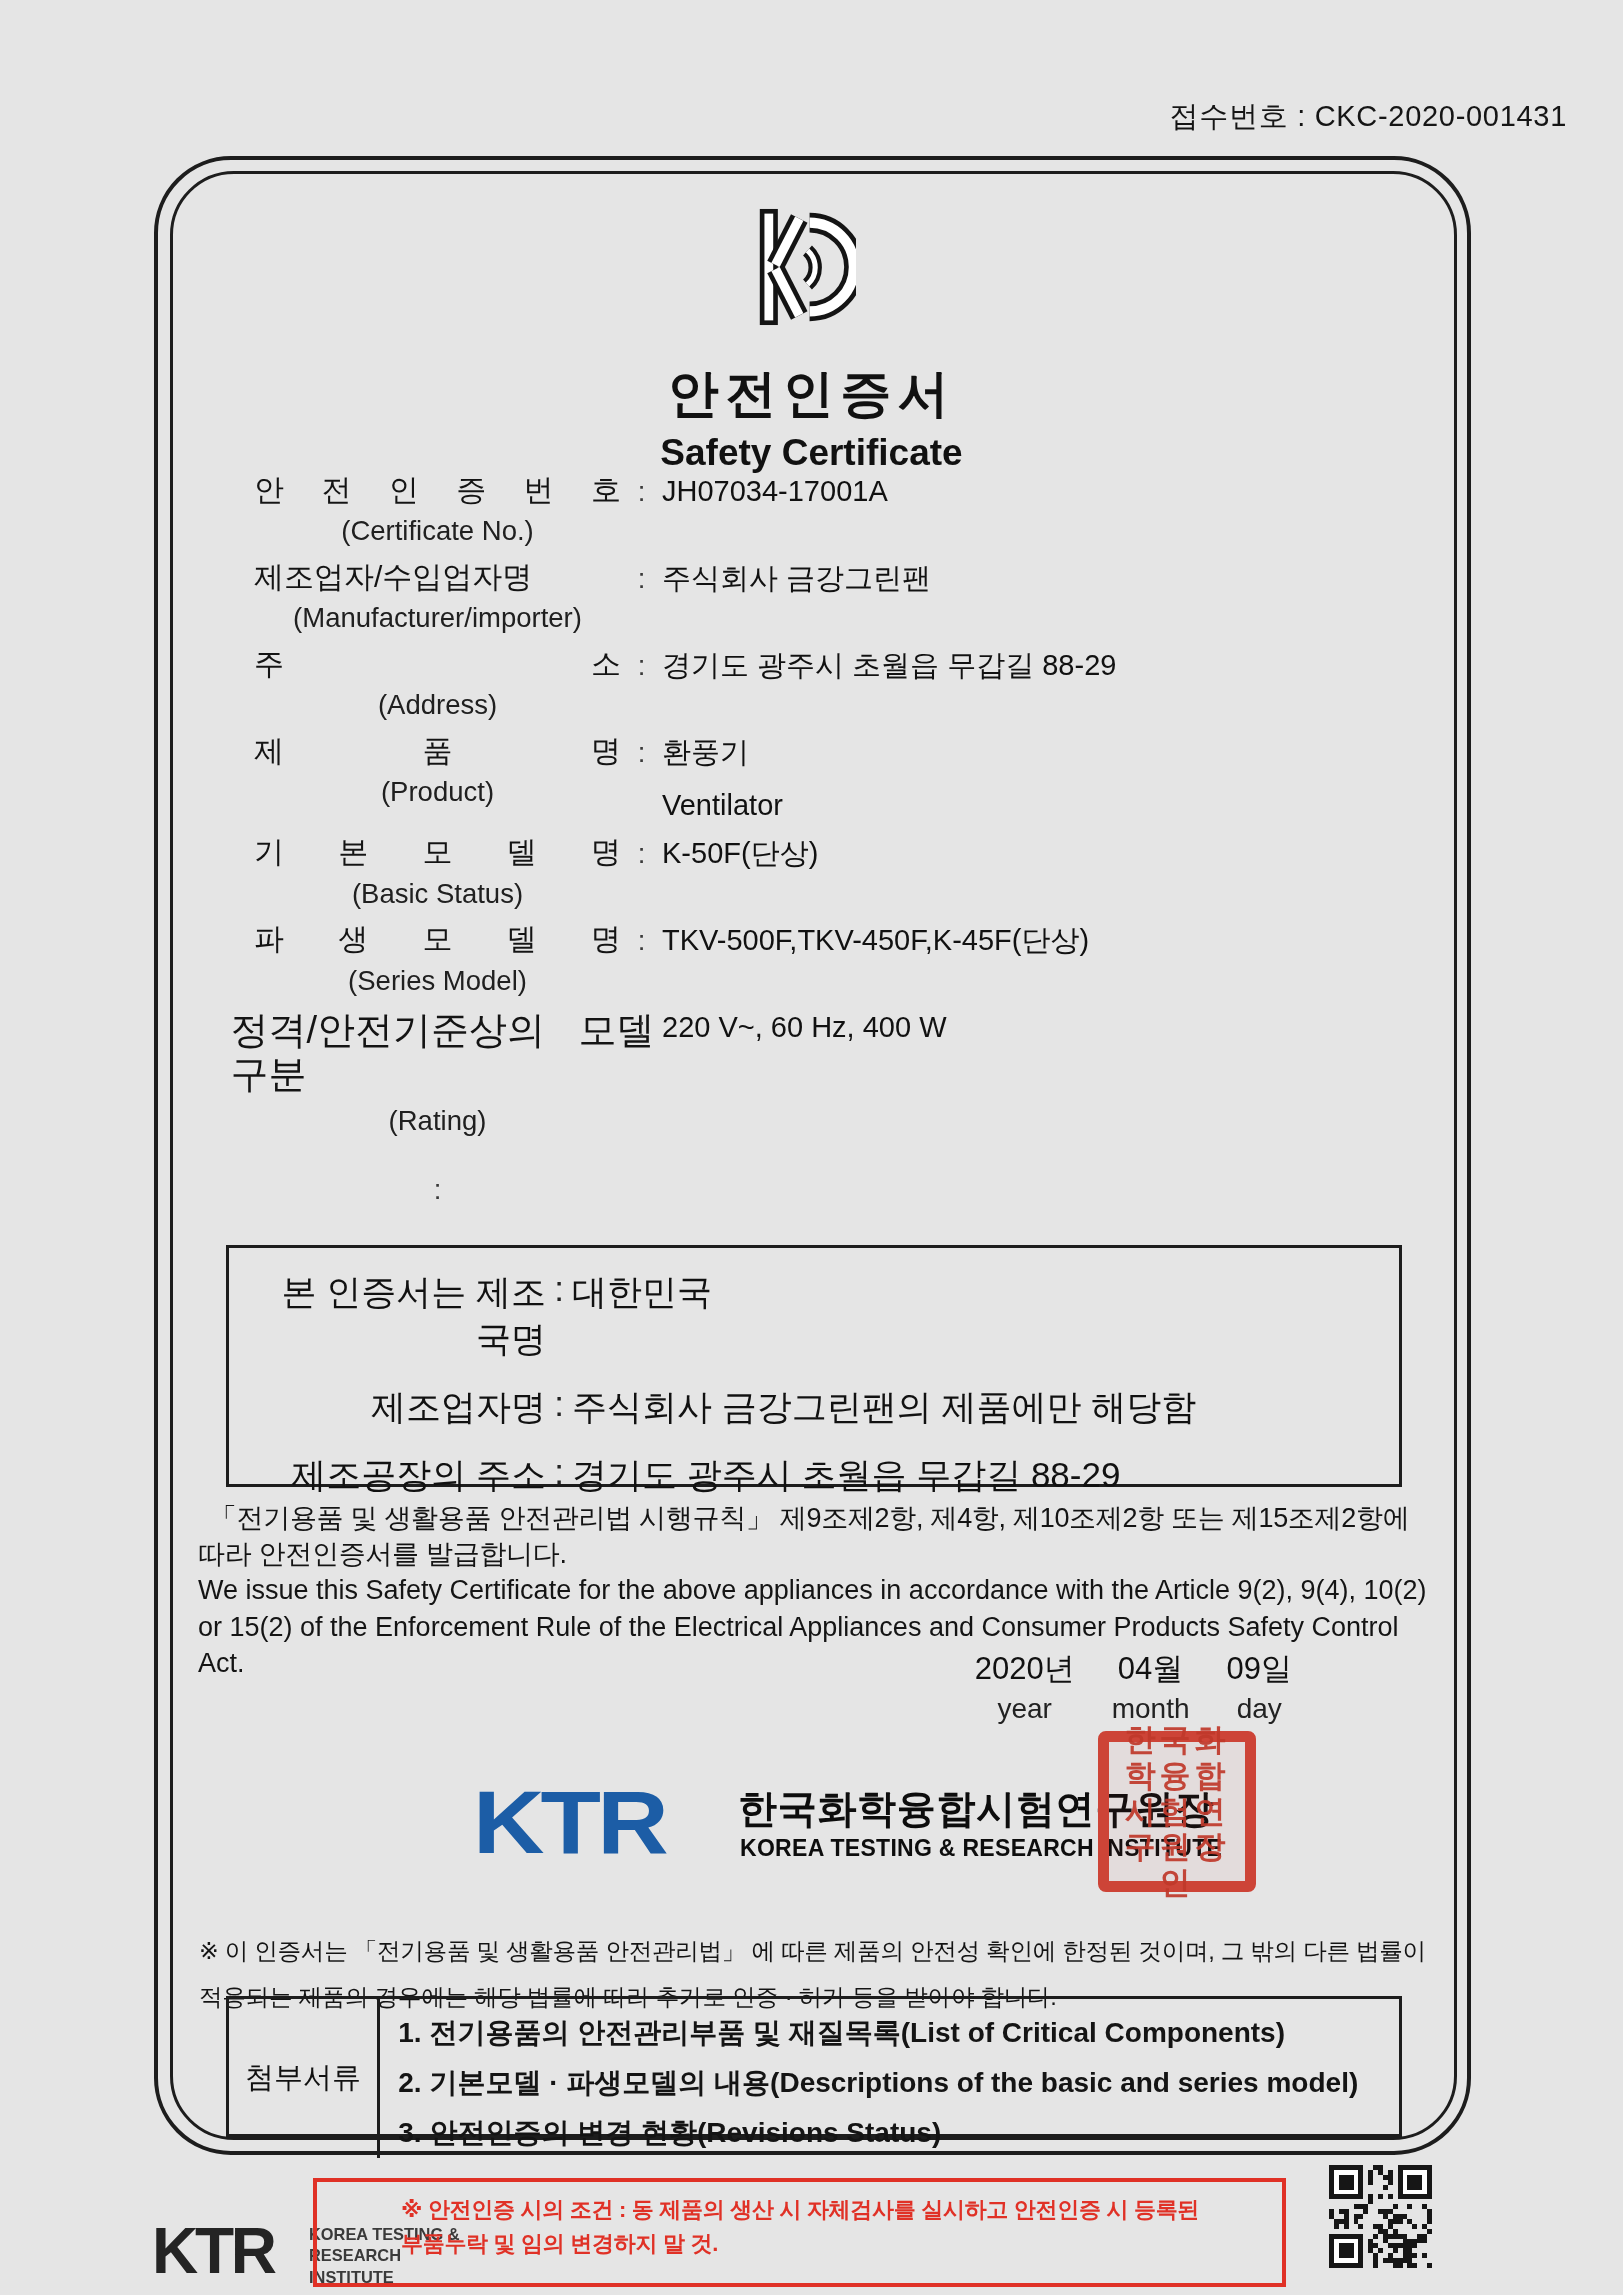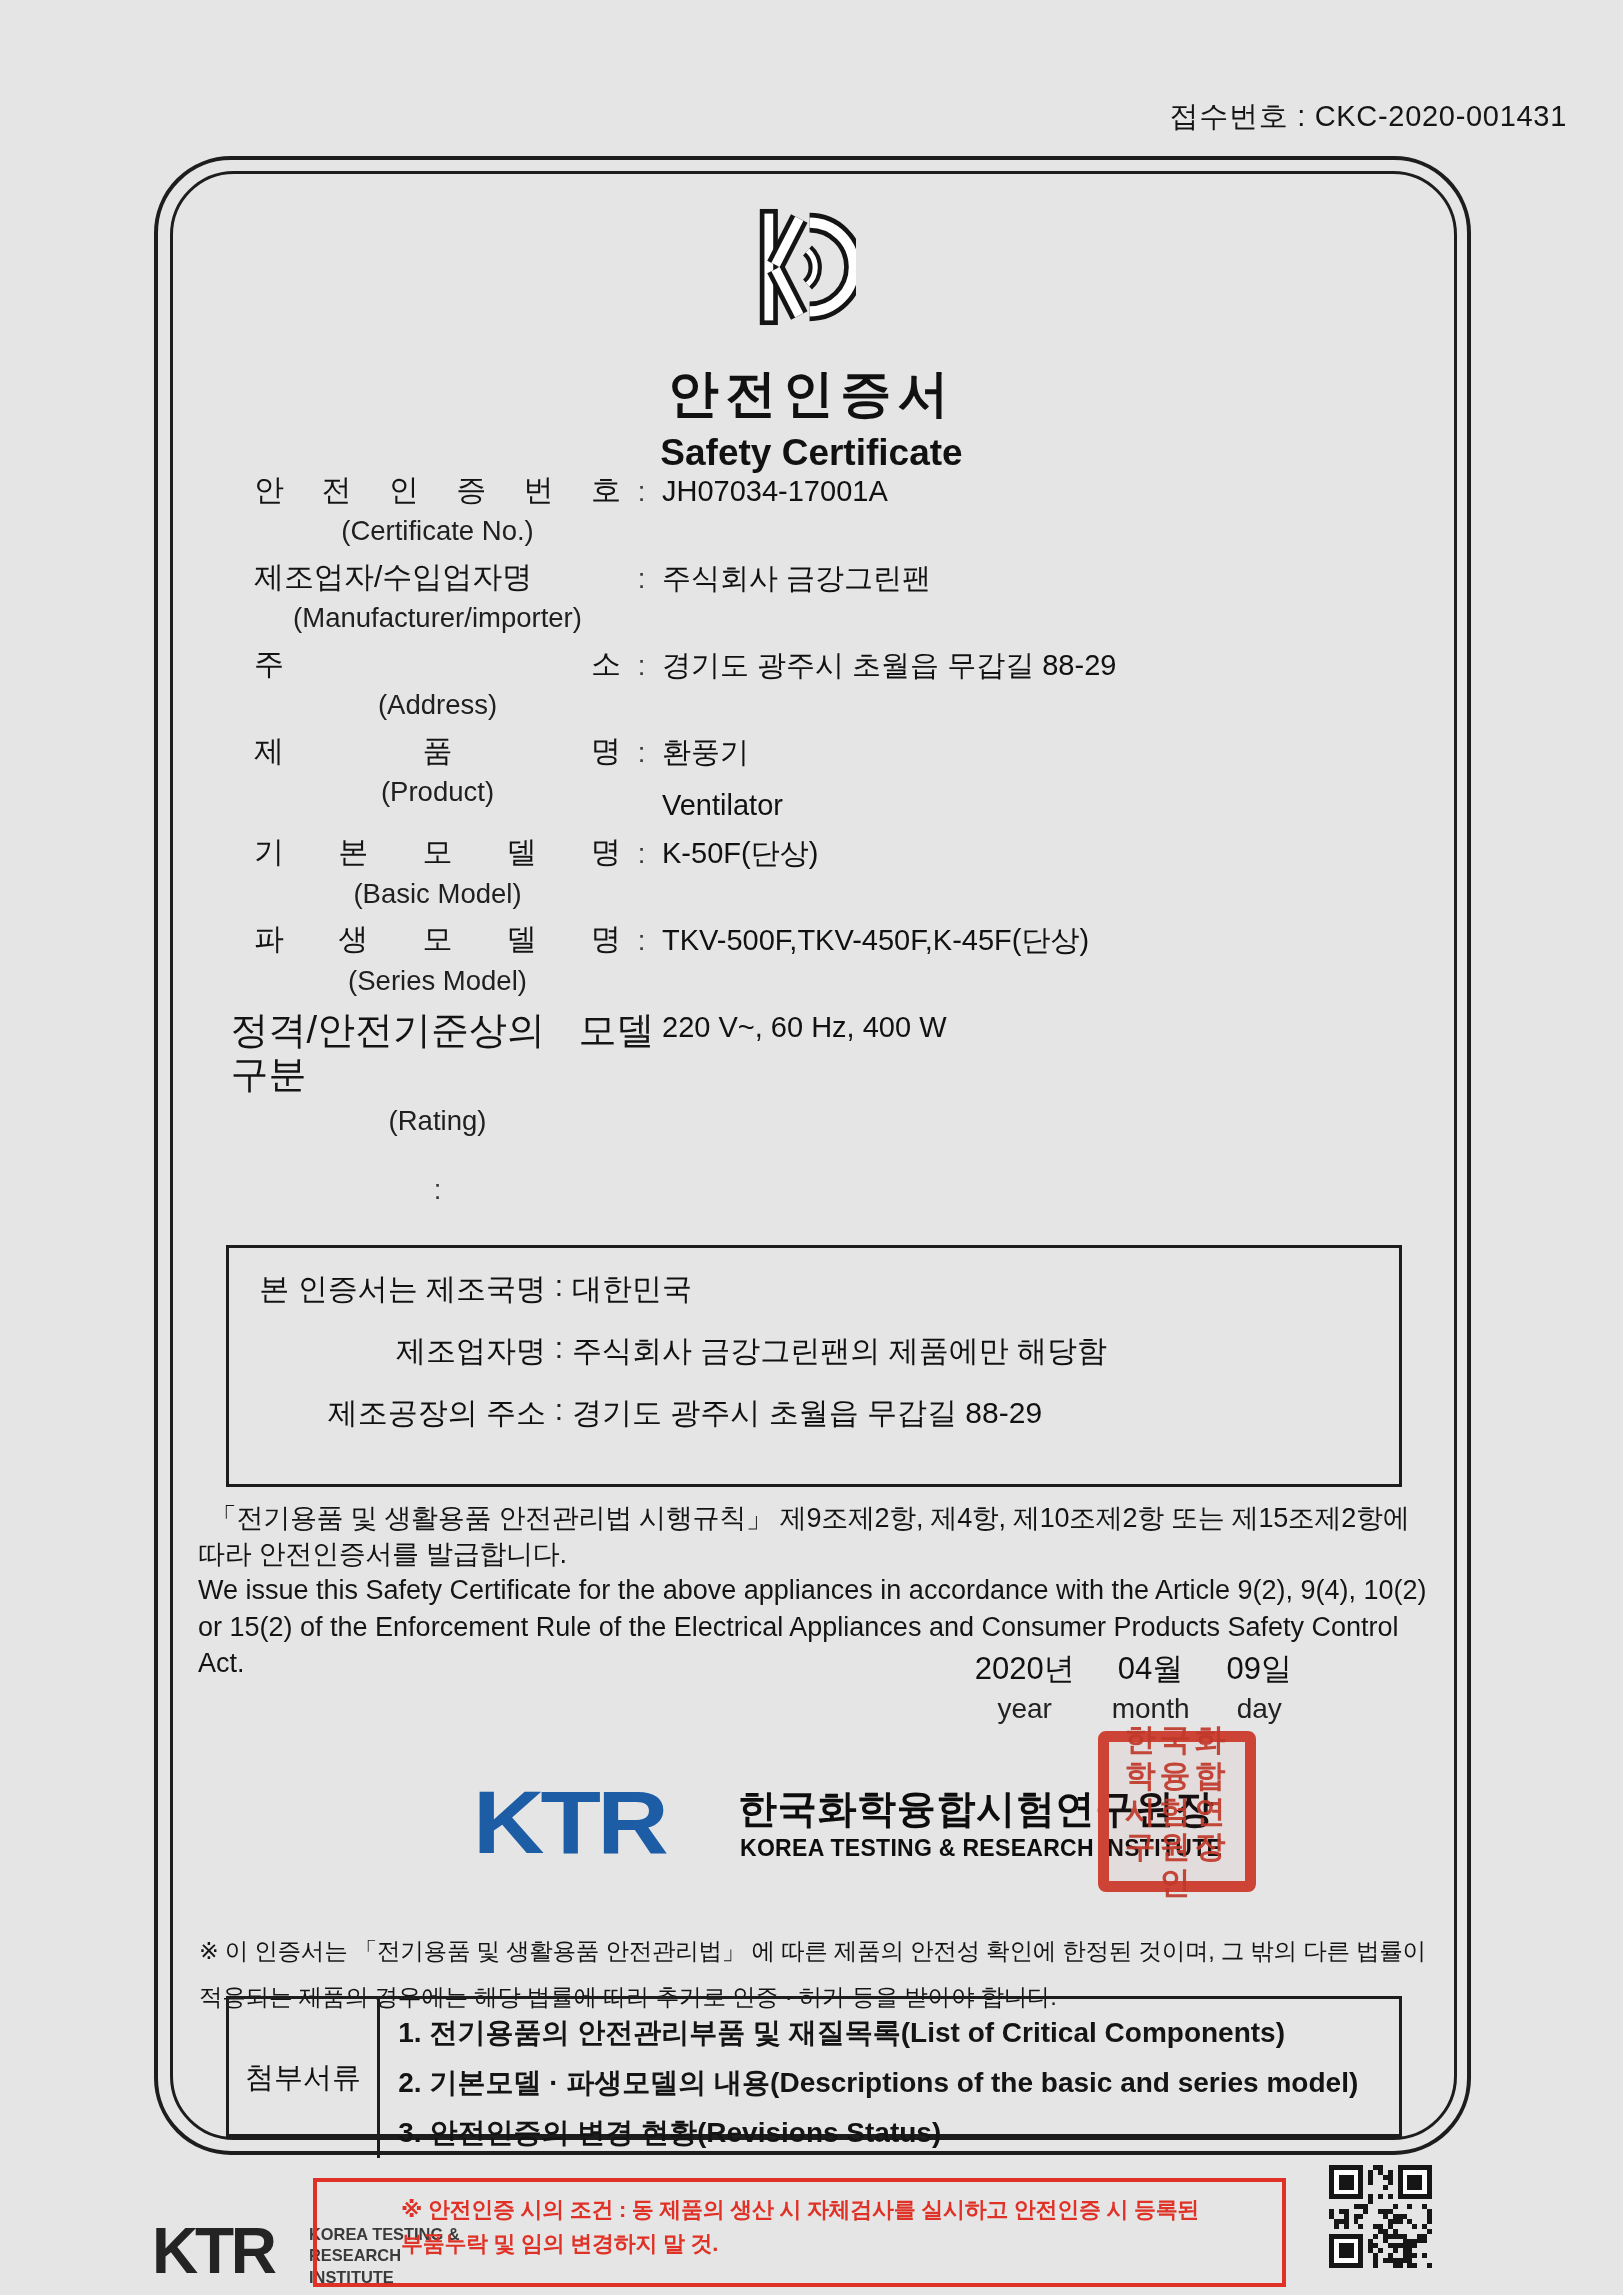--- a/index.html
+++ b/index.html
@@ -31,21 +31,21 @@
   .lk{font-size:30px;width:367px;text-align:justify;text-align-last:justify;color:#141414;}
   .wide .lk{width:424px;margin-left:-23.6px;font-size:38px;}
   .le{font-size:27.5px;text-align:center;margin-top:7.9px;color:#202020;}
   .fcolon{font-size:27.5px;text-align:center;padding-top:2.6px;color:#3a3a3a;}
   .fval{font-size:29px;padding-top:2px;color:#111;}
   .fval2{margin-top:19.6px;}
 
   
   .scope{left:226px;top:1245px;width:1176px;height:242px;border:3.9px solid #1d1d1d;
          box-sizing:border-box;padding:21px 26px 0 26px;}
-  .srow{display:grid;grid-template-columns:291px 26px 1fr;margin-bottom:21px;font-size:30px;color:#111;}
+  .srow{display:grid;grid-template-columns:291px 26px 1fr;margin-bottom:21px;font-size:35px;color:#111;}
   .slabel{text-align:right;}
   .scolon{text-align:center;color:#222;}
 
   
   .statement{left:198px;top:1500px;width:1244px;font-size:27px;line-height:1.34;color:#141414;}
   .statement p{margin:0;}
   .st-ko{text-indent:11.8px;letter-spacing:-0.3px;}
 
   
   .idate{right:331px;top:1648px;display:grid;grid-auto-flow:column;column-gap:37px;text-align:center;}
@@ -144,21 +144,21 @@
       <div class="fcolon">:</div>
       <div class="fval">
         <div>환풍기</div>
         <div class="fval2">Ventilator</div>
       </div>
     </div>
 
     <div class="field">
       <div>
           <div class="lk">기 본 모 델 명</div>
-           <div class="le">(Basic Model)</div>
+           <div class="le">(Basic Status)</div>
         </div>
       <div class="fcolon">:</div>
       <div class="fval">K-50F(단상)</div>
     </div>
 
     <div class="field">
       <div>
           <div class="lk">파 생 모 델 명</div>
            <div class="le">(Series Model)</div>
         </div>

